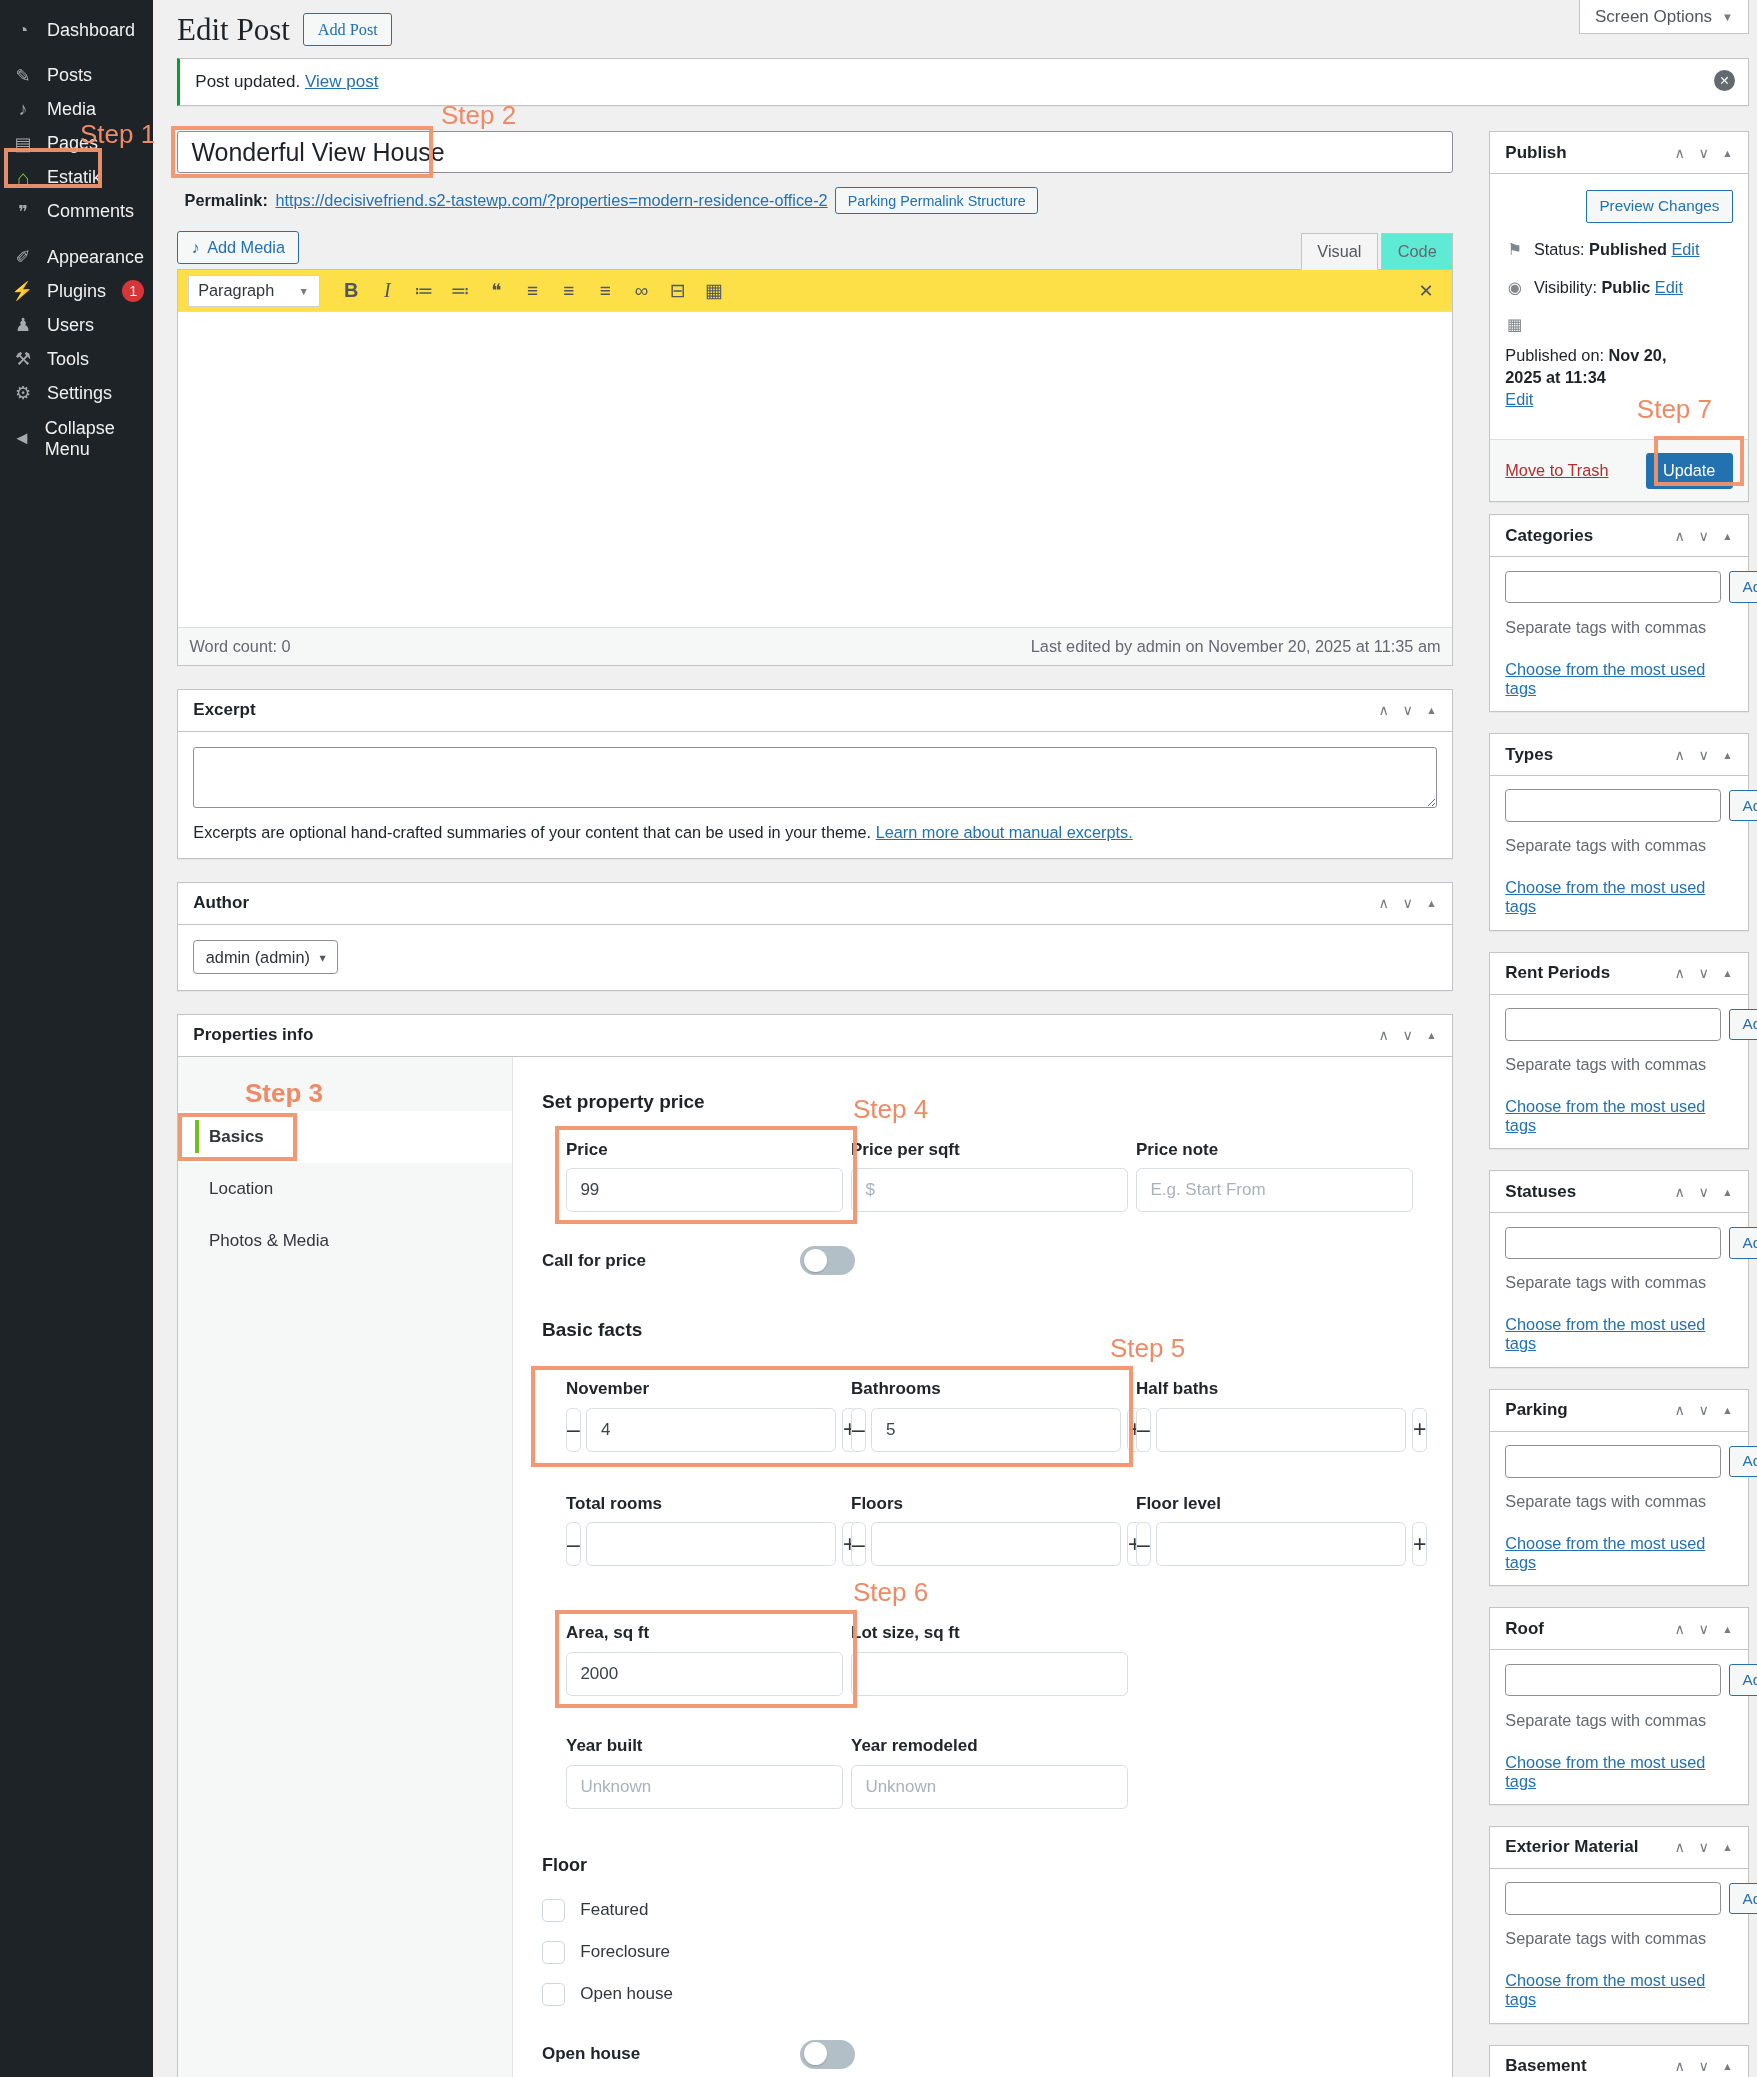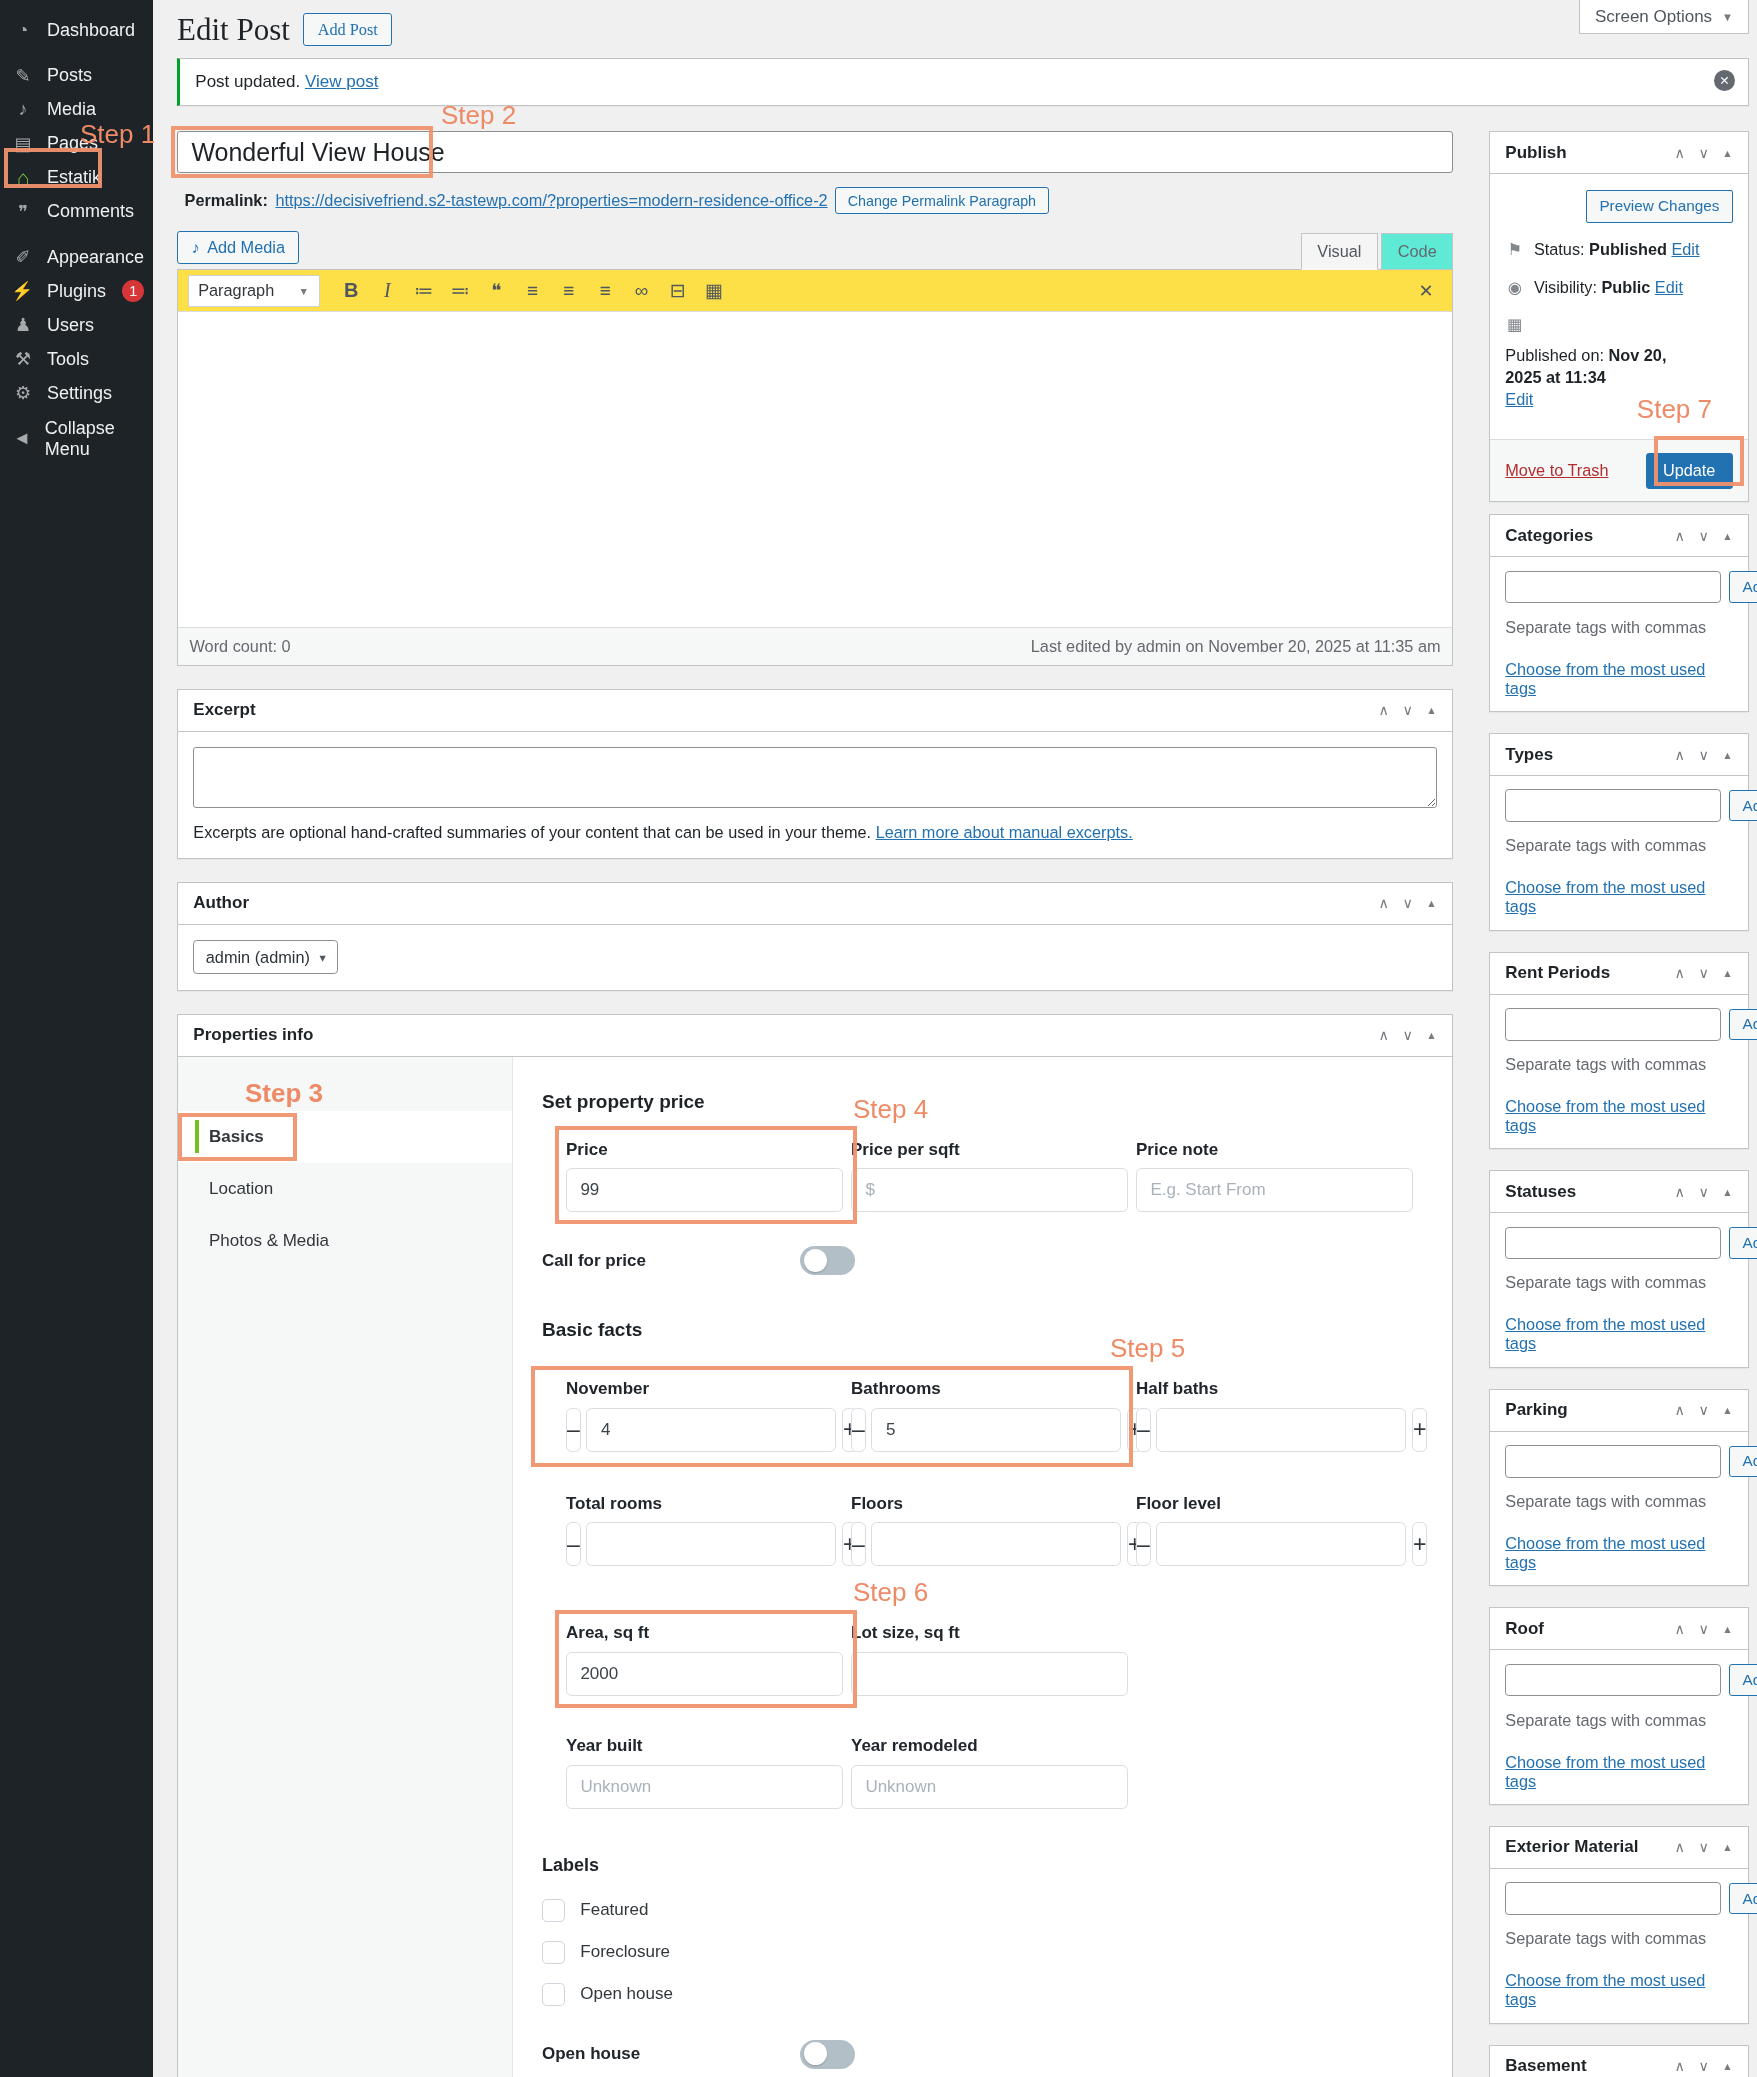--- a/index.html
+++ b/index.html
@@ -250,21 +250,21 @@
 
         <div class="titlewrap">
           <span class="step-label">Step 2</span>
           <div class="step-box"></div>
           <input id="post-title" value="Wonderful View House" style="">
         </div>
 
         <div class="permalink-row">
           <b>Permalink:</b>
           <a href="#">https://decisivefriend.s2-tastewp.com/?properties=modern-residence-office-2</a>
-          <button class="change-permalink">Change Permalink Paragraph</button>
+          <button class="change-permalink">Parking Permalink Structure</button>
         </div>
 
         <div class="media-row">
           <button class="add-media">
             <span>♪</span>
             <span>Add Media</span>
           </button>
           <div class="editor-tabs">
             <span class="ed-tab active">Visual</span>
             <span class="ed-tab">Code</span>
@@ -461,21 +461,21 @@
                 <div class="f-col">
                   <label class="f-label">Year built</label>
                   <input class="f-input" placeholder="Unknown" style="">
                 </div>
                 <div class="f-col">
                   <label class="f-label">Year remodeled</label>
                   <input class="f-input" placeholder="Unknown" style="">
                 </div>
               </div>
 
-              <div class="sec-heading" style="margin-top:46px; font-size:18px;">Labels</div>
+              <div class="sec-heading" style="margin-top:46px; font-size:18px;">Floor</div>
 
               <div style="margin-top:23px;" id="label-checkboxes">
                   <div class="cb-row">
                     <span class="cb"></span>
                     <span class="cb-label">Featured</span>
                   </div>
                   <div class="cb-row">
                     <span class="cb"></span>
                     <span class="cb-label">Foreclosure</span>
                   </div>

